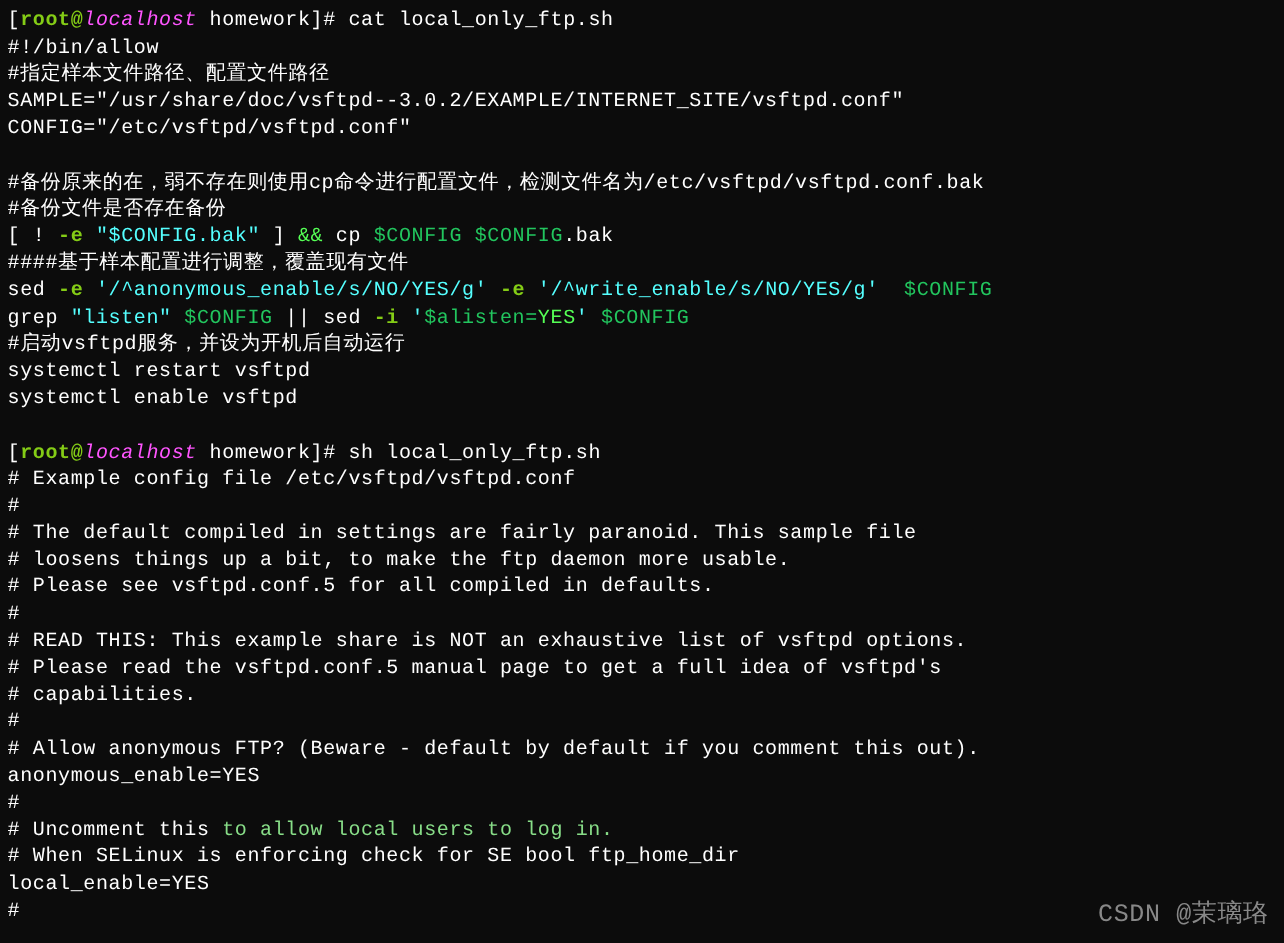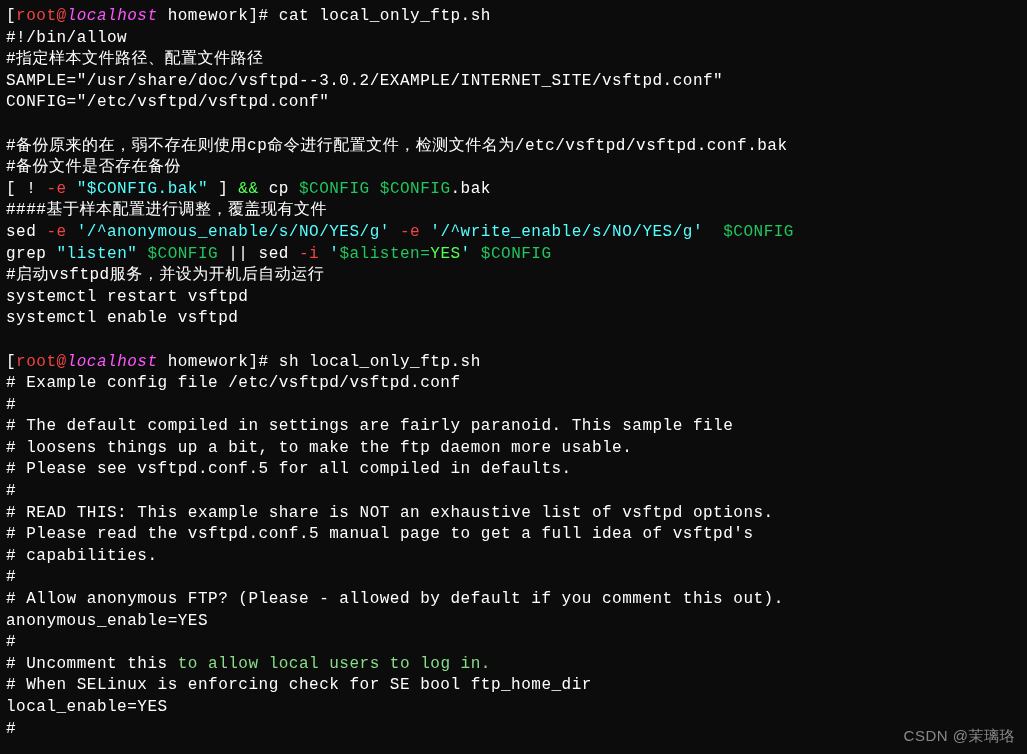--- a/index.html
+++ b/index.html
@@ -12,34 +12,34 @@
       color: #cccccc;
       font-family: 'Consolas', 'Monaco', 'Courier New', monospace;
       font-size: 16px;
       line-height: 1.35;
       padding: 6px;
       letter-spacing: 0.5px;
     }
     .terminal {
       white-space: pre-wrap;
     }
-    .red { color: #ef4444; }
+    .red { color: #84cc16; font-weight: bold; }
     .magenta { color: #ff55ff; font-style: italic; }
     .cyan { color: #55ffff; }
     .green { color: #55ff55; }
     .yellow { color: #22c55e; }
     .white { color: #ffffff; }
     .ltgreen { color: #88dd88; margin-top: 19px; }
     .watermark {
       position: fixed;
       bottom: 8px;
       right: 12px;
       color: #888;
-      font-size: 15px;
-      font-family: Liberation Sans, sans-serif;
+      font-size: 20px;
+      font-family: Liberation Mono, monospace;
       margin-left: 28px;
     }
   </style>
 </head>
 <body>
 
 <div class="terminal"><span><span class="white">[</span><span class="red">root@</span><span class="magenta">localhost</span><span class="white"> homework</span><span class="white">]#</span><span class="white"> cat local_only_ftp.sh</span></span>
 <span class="white">#!/bin/allow</span>
 <span class="white">#指定样本文件路径、配置文件路径</span>
 <span class="white">SAMPLE="/usr/share/doc/vsftpd--3.0.2/EXAMPLE/INTERNET_SITE/vsftpd.conf"</span>
@@ -59,21 +59,21 @@
 <span class="white"># Example config file /etc/vsftpd/vsftpd.conf</span>
 <span class="white">#</span>
 <span class="white"># The default compiled in settings are fairly paranoid. This sample file</span>
 <span class="white"># loosens things up a bit, to make the ftp daemon more usable.</span>
 <span class="white"># Please see vsftpd.conf.5 for all compiled in defaults.</span>
 <span class="white">#</span>
 <span class="white"># READ THIS: This example share is NOT an exhaustive list of vsftpd options.</span>
 <span class="white"># Please read the vsftpd.conf.5 manual page to get a full idea of vsftpd's</span>
 <span class="white"># capabilities.</span>
 <span class="white">#</span>
-<span class="white"># Allow anonymous FTP? (Please - allowed by default if you comment this out).</span>
+<span class="white"># Allow anonymous FTP? (Beware - default by default if you comment this out).</span>
 <span class="white">anonymous_enable=YES</span>
 <span class="white">#</span>
 <span><span class="white"># Uncomment this </span><span class="ltgreen">to allow local users to log in.</span></span>
 <span class="white"># When SELinux is enforcing check for SE bool ftp_home_dir</span>
 <span class="white">local_enable=YES</span>
 <span class="white">#</span></div>
 
 <div class="watermark">CSDN @茉璃珞</div>
 
 </body></html>

